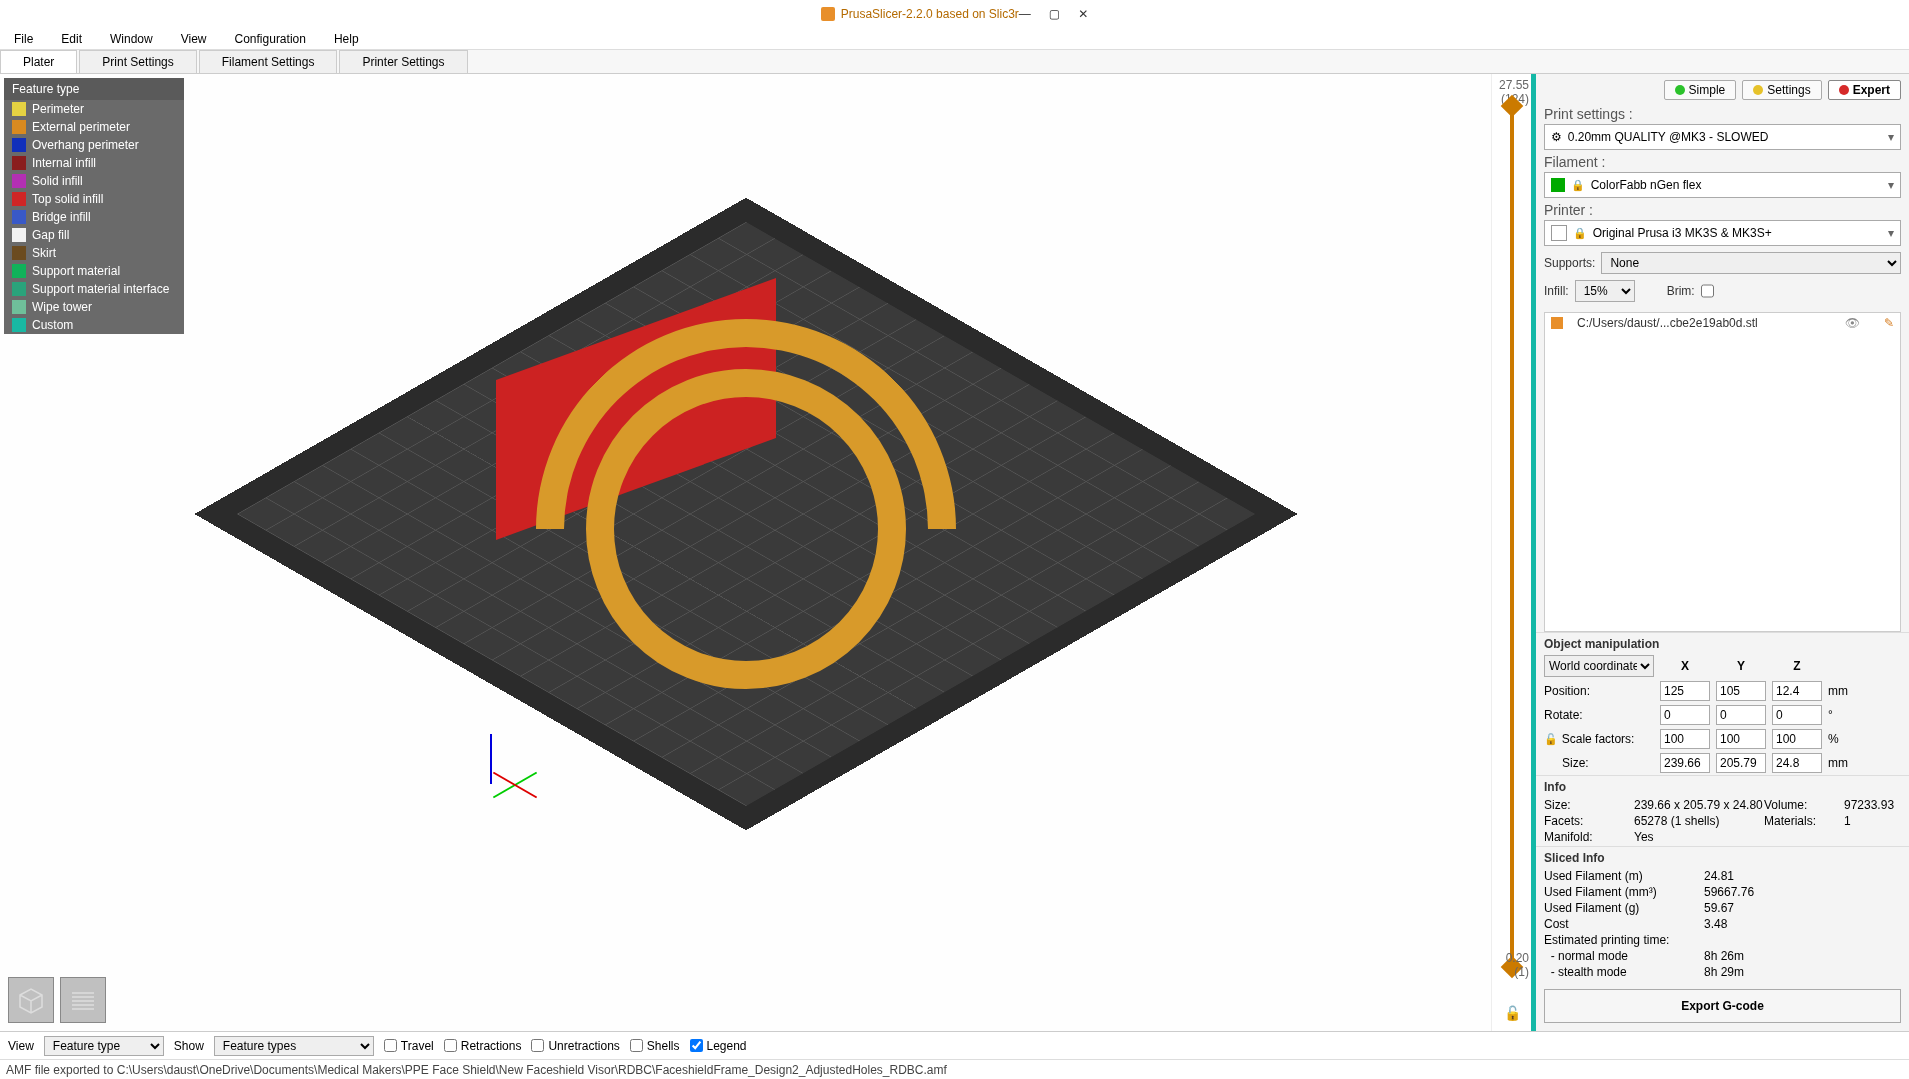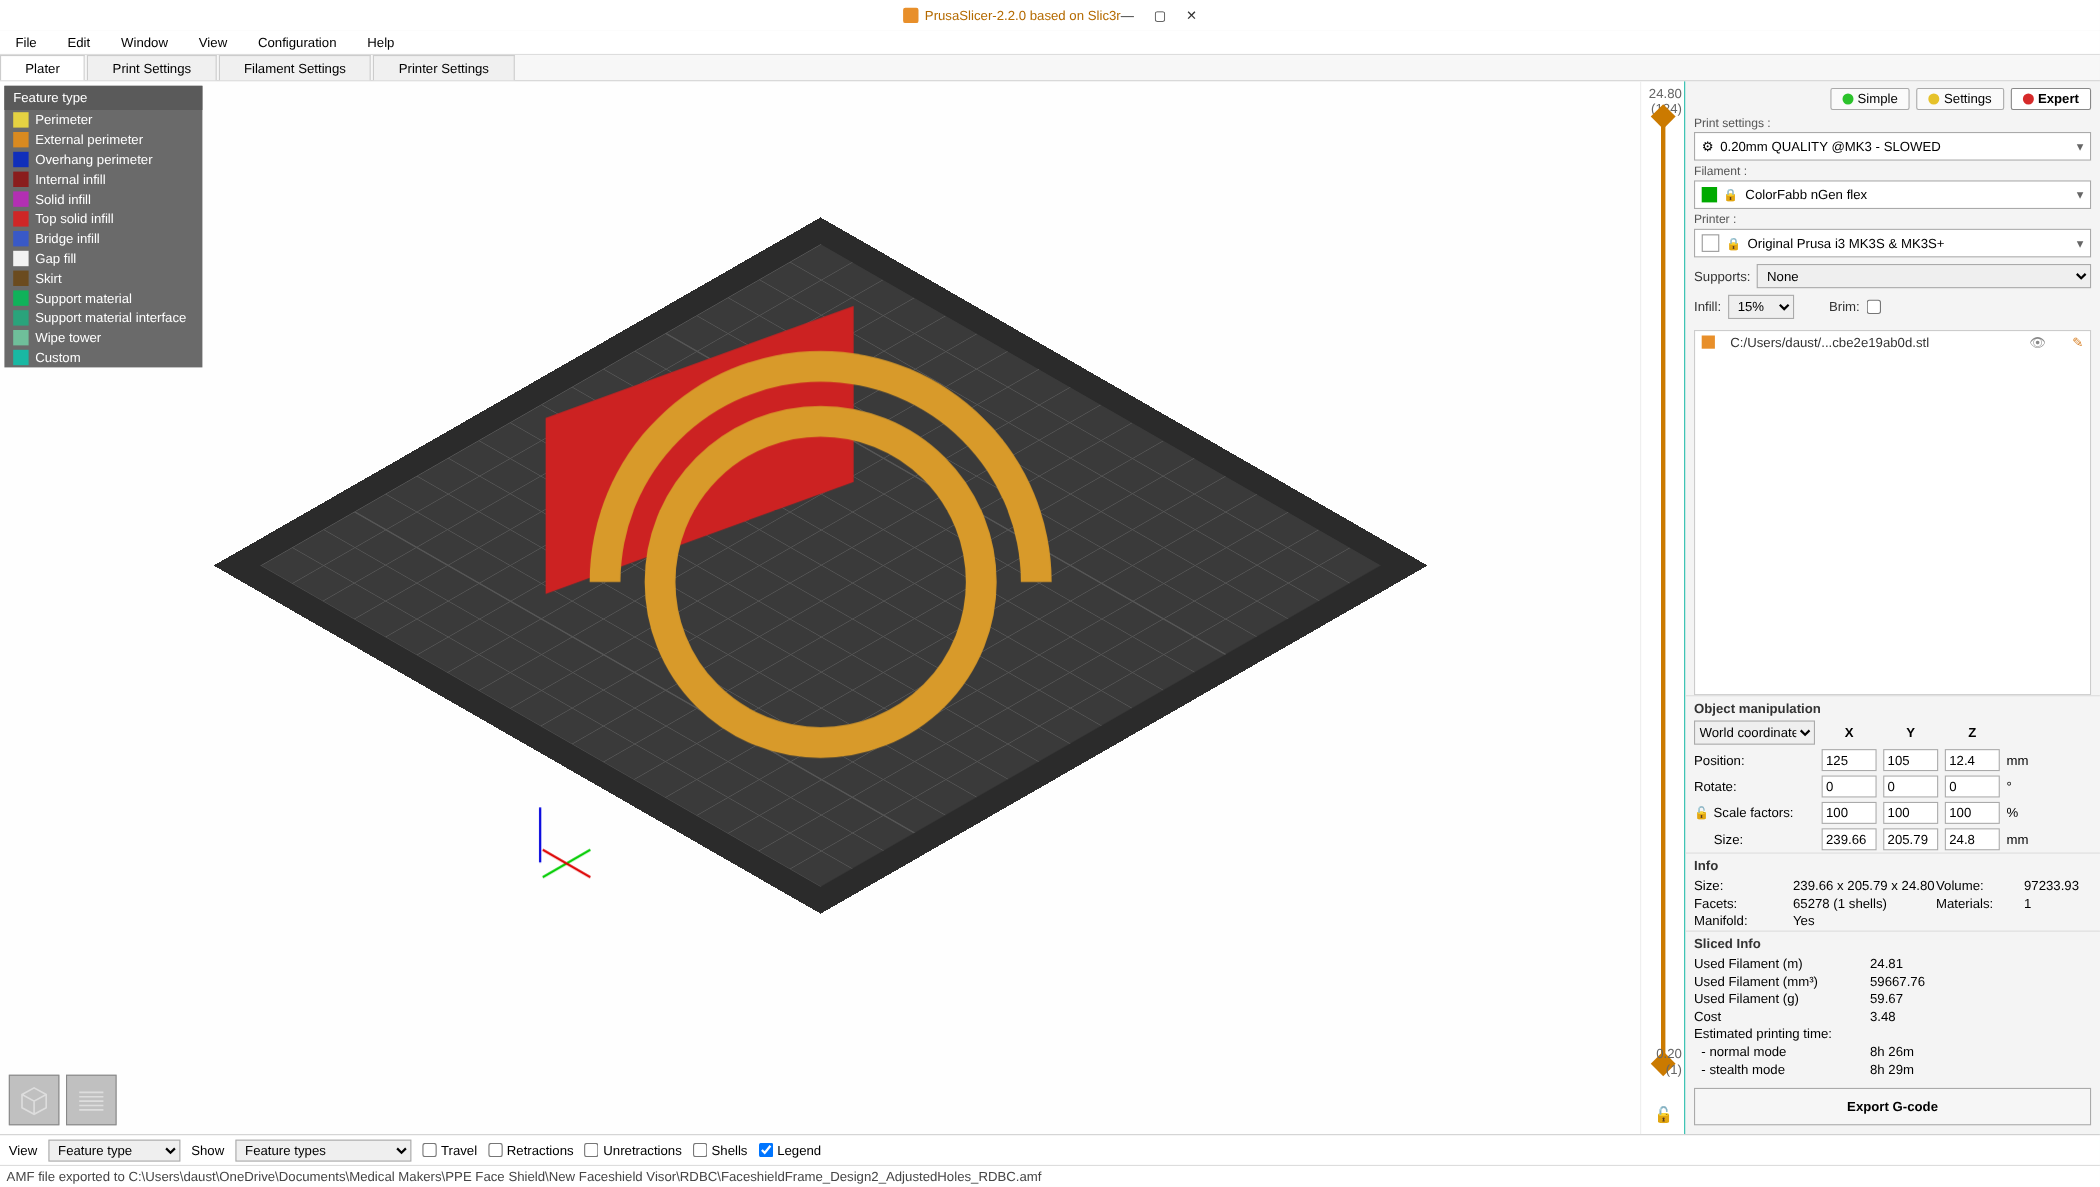--- a/index.html
+++ b/index.html
@@ -36,27 +36,27 @@
 .legend-row .sw { width: 14px; height: 14px; }
 .viewcube { position: absolute; left: 8px; bottom: 8px; display: flex; gap: 6px; }
 .viewcube-btn { width: 46px; height: 46px; border: 1px solid #888; background: rgba(50,50,50,.3); display: flex; align-items: center; justify-content: center; }
 .viewcube-btn svg { stroke: #ddd; fill: none; }
 .slider-col { width: 40px; position: relative; background: #fff; border-left: 1px solid #eee; }
 .slider-top, .slider-bot { position: absolute; right: 2px; font-size: 10px; color: #666; text-align: right; }
 .slider-top { top: 4px; } .slider-bot { bottom: 52px; }
 .slider-track { position: absolute; left: 18px; top: 28px; bottom: 60px; width: 4px; background: #cb7a00; border-radius: 2px; }
 .slider-handle { position: absolute; left: 12px; width: 16px; height: 16px; background: #cb7a00; transform: rotate(45deg); }
 .slider-lock { position: absolute; bottom: 10px; left: 12px; color: #cb7a00; font-size: 14px; }
-.sidepanel { width: 378px; background: #f4f4f4; display: flex; flex-direction: column; border-left: 1px solid #14b8a6; }
+.sidepanel { width: 378px; background: #f4f4f4; display: flex; flex-direction: column; border-left: 5px solid #14b8a6; }
 .sp-top { padding: 6px 8px 4px; }
 .mode-row { display: flex; gap: 6px; margin-bottom: 6px; justify-content: flex-end; }
 .mode-btn { display: flex; align-items: center; gap: 4px; padding: 2px 10px; border: 1px solid #aaa; background: #fafafa; border-radius: 2px; cursor: default; }
 .mode-btn.active { border-color: #888; background: #fff; font-weight: bold; }
 .mode-dot { width: 10px; height: 10px; border-radius: 50%; }
-.sp-label { color: #555; font-size: 11px; margin: 4px 0 2px; }
+.sp-label { color: #555; font-size: 14px; margin: 4px 0 2px; }
 .sp-dropdown { width: 100%; height: 26px; border: 1px solid #aaa; background: #fff; display: flex; align-items: center; padding: 0 6px; gap: 6px; position: relative; }
 .sp-dropdown .chev { position: absolute; right: 6px; color: #666; }
 .sp-dropdown .iconbox { width: 16px; height: 16px; border: 1px solid #999; }
 .sp-row-inline { display: flex; align-items: center; gap: 6px; margin-top: 6px; }
 .sp-row-inline label { color: #333; }
 .sp-row-inline select, .sp-row-inline input { border: 1px solid #aaa; padding: 2px 4px; height: 22px; }
 .objlist { flex: 1; min-height: 120px; margin: 6px 8px 0; border: 1px solid #ccc; background: #fff; }
 .objlist-head { display: flex; border-bottom: 1px solid #ddd; background: #fafafa; }
 .objlist-head span { padding: 4px 8px; }
 .objlist-head span.name { flex: 1; }
@@ -193,21 +193,21 @@
       <div class="viewcube-btn">
         <svg width="34" height="34" viewBox="0 0 34 34">
             <path d="M6 10 H28 M6 14 H28 M6 18 H28 M6 22 H28 M6 26 H28" stroke-width="1.5"></path>
           </svg>
       </div>
     </div>
   </div>
 
   <div class="slider-col">
     <div class="slider-top">
-      <div>24.80</div>
+      <div>27.55</div>
       <div>(124)</div>
     </div>
     <div class="slider-track"></div>
     <div class="slider-handle" style="top:24px"></div>
     <div class="slider-handle" style="bottom:56px"></div>
     <div class="slider-bot">
       <div>0.20</div>
       <div>(1)</div>
     </div>
     <div class="slider-lock">🔓</div>

